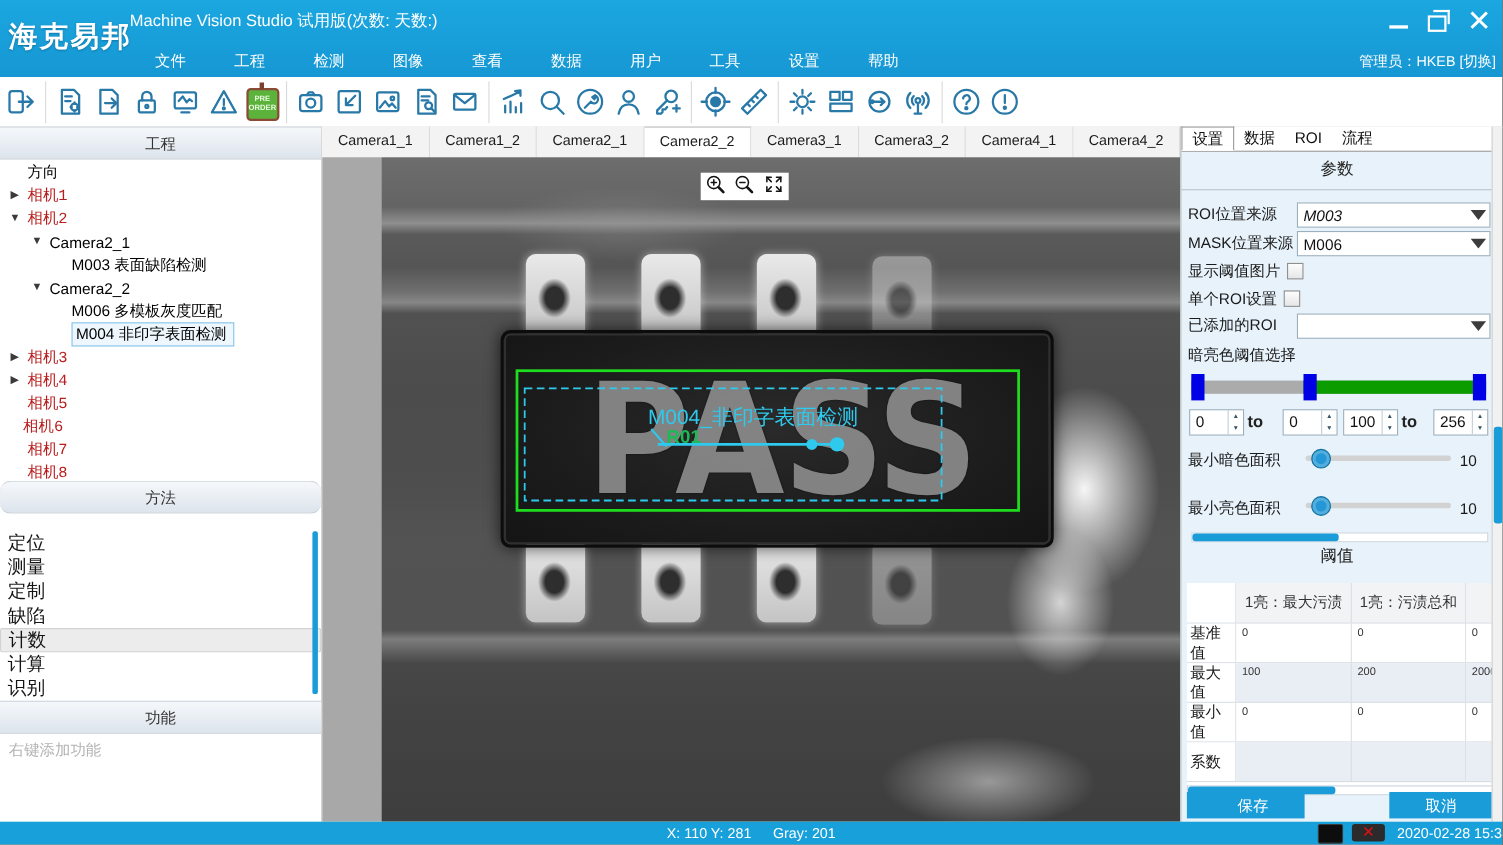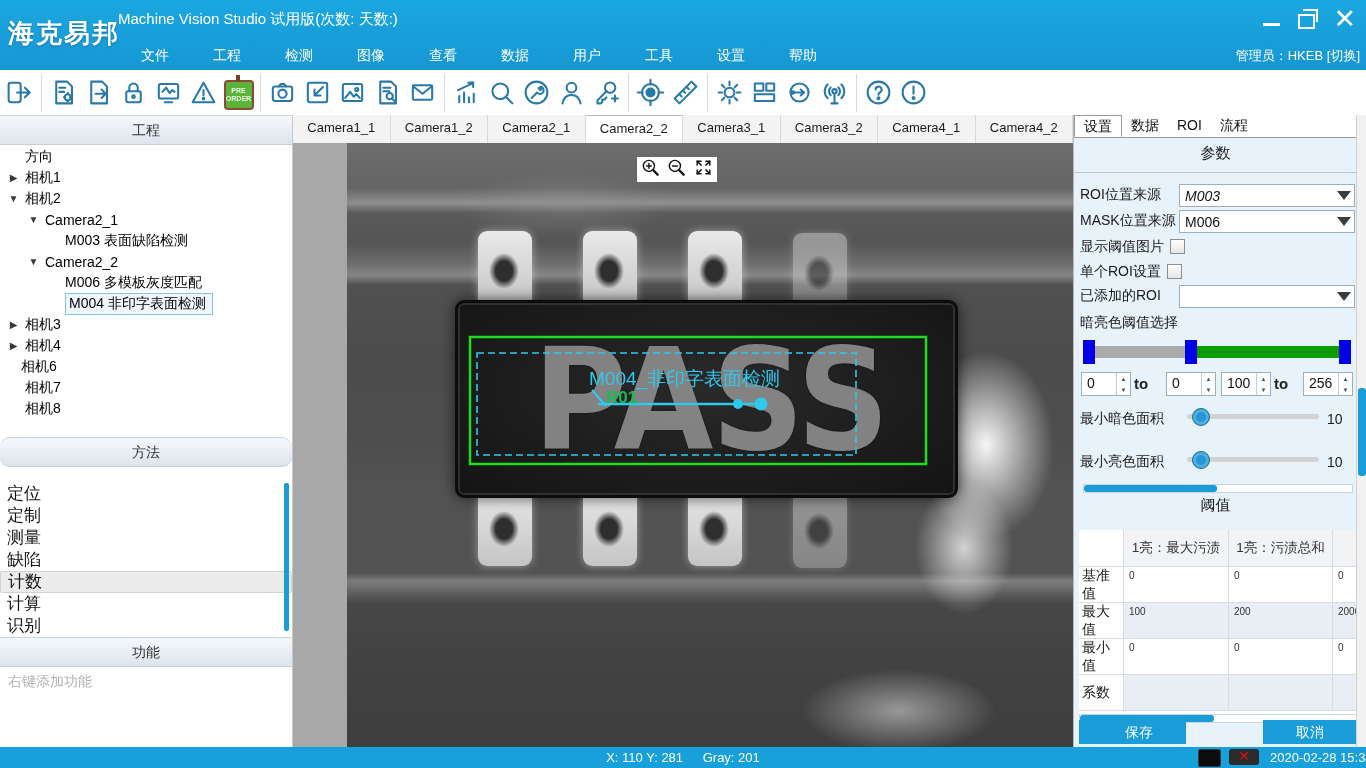--- a/index.html
+++ b/index.html
@@ -35,21 +35,21 @@
   
   .left-panel{position:absolute;left:0;top:115px;width:292px;height:632px;background:#fff;
               border-right:1px solid #c9c9c9;}
   .sec-header{position:absolute;left:0;width:292px;height:28px;line-height:28px;text-align:center;
               font-size:14px;color:#333;background:linear-gradient(180deg,#f5f8fb 0%,#dde4ec 100%);
               border-top:1px solid #cdd4dc;border-bottom:1px solid #c6cdd5;}
   .tree{position:absolute;left:0;top:31px;width:292px;}
   .tree-row{height:21px;display:flex;align-items:center;font-size:14px;position:relative;}
   .tree-arrow{width:11px;font-size:10px;color:#3a3a3a;text-align:center;margin-right:6px;}
   .tree-label{white-space:nowrap;}
-  .tree-row.dim .tree-label{color:#000000;}
+  .tree-row.dim .tree-label{color:#b91c1c;font-family:Liberation Mono, monospace;}
   .tree-row.sel .tree-label{background:#eef7fd;border:1px solid #85c4e8;padding:1px 6px 1px 3px;}
   .methods{position:absolute;left:0;top:368px;width:292px;height:152px;overflow:hidden;}
   .method-row{height:22px;line-height:22px;font-size:17px;color:#141414;padding-left:7px;}
   .method-row.sel{background:#ececec;border:1px solid #d2d2d2;border-radius:2px;height:20px;line-height:20px;}
   .methods-scroll{position:absolute;left:284px;top:368px;width:5px;height:148px;background:#1a9cd8;border-radius:2px;}
   .func-hint{position:absolute;left:8px;top:558px;font-size:14px;color:#b3b3b3;}
   
   .center{position:absolute;left:292px;top:115px;width:781px;height:632px;}
   .tabbar{position:absolute;left:1px;top:0;width:780px;height:28px;background:#fbfbfb;
           border-bottom:1px solid #d9d9d9;display:flex;}
@@ -397,38 +397,42 @@
           <span class="tree-label">M004  非印字表面检测</span>
         </div>
         <div class="tree-row dim" style="padding-left: 8px;">
           <span class="tree-arrow">▶</span>
           <span class="tree-label">相机3</span>
         </div>
         <div class="tree-row dim" style="padding-left: 8px;">
           <span class="tree-arrow">▶</span>
           <span class="tree-label">相机4</span>
         </div>
+        <div class="tree-row dim" style="padding-left: 8px;">
+          <span class="tree-arrow"></span>
+          <span class="tree-label">相机5</span>
+        </div>
         <div class="tree-row dim" style="padding-left: 4px;">
           <span class="tree-arrow"></span>
           <span class="tree-label">相机6</span>
         </div>
         <div class="tree-row dim" style="padding-left: 8px;">
           <span class="tree-arrow"></span>
           <span class="tree-label">相机7</span>
         </div>
         <div class="tree-row dim" style="padding-left: 8px;">
           <span class="tree-arrow"></span>
           <span class="tree-label">相机8</span>
         </div>
       </div>
     <div class="sec-header" style="top:322px;border-radius:10px;">方法</div>
     <div class="methods" id="methods">
         <div class="method-row">定位</div>
+        <div class="method-row">测量</div>
         <div class="method-row">定制</div>
-        <div class="method-row">测量</div>
         <div class="method-row">缺陷</div>
         <div class="method-row sel">计数</div>
         <div class="method-row">计算</div>
         <div class="method-row">识别</div>
       </div>
     <div class="methods-scroll"></div>
     <div class="sec-header" style="top:522px;">功能</div>
     <div class="func-hint">右键添加功能</div>
   </div>
 

